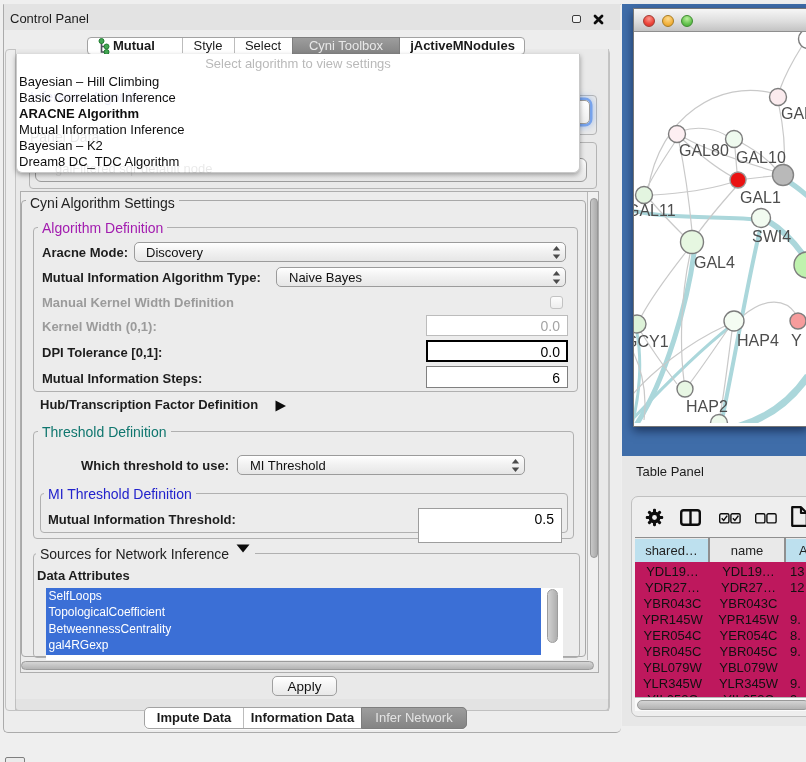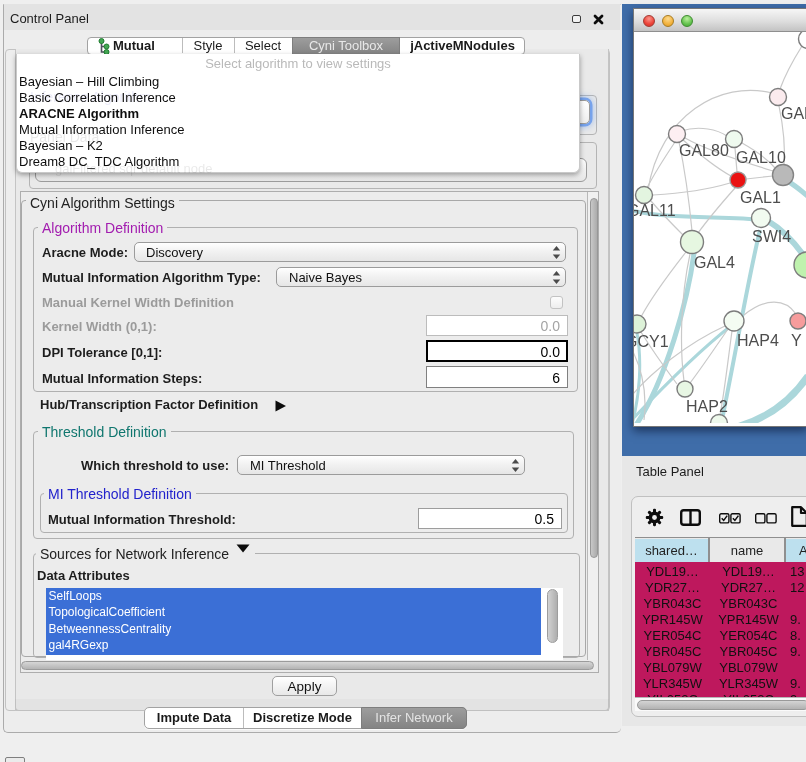--- a/index.html
+++ b/index.html
@@ -251,21 +251,21 @@
   <div class="ctx" style="left:250px;top:458px;">MI Threshold</div>
   <svg class="abs" style="left:511px;top:459px;" width="9" height="13" viewBox="0 0 9 13">
     <path d="M4.5 0 L8.2 4.6 H0.8 Z" fill="#4a4a4a"></path>
         <path d="M4.5 13 L8.2 8.4 H0.8 Z" fill="#4a4a4a"></path>
   </svg>
 
   <div class="tbox" style="left:40px;top:493px;width:528px;height:40px;"></div>
   <div class="tlabel" style="left:44px;top:486px;color:#2222cc;">MI Threshold Definition</div>
 
   <div class="blbl" style="left:48px;top:512px;">Mutual Information Threshold:</div>
-  <div class="tfield" style="left:418px;top:508px;width:144px;height:21px;border:1px solid #9d9d9d;
+  <div class="tfield" style="left:418px;top:508px;width:144px;height:35px;border:1px solid #9d9d9d;
        color:#000;padding:2px 7px 0 0;">0.5</div>
 
   <div class="tbox" style="left:33px;top:553px;width:547px;height:105px;"></div>
   <div class="tlabel" style="left:36px;top:546px;color:#222;padding-right:26px;">Sources for Network Inference</div>
   <svg class="abs" style="left:236px;top:543px;" width="14" height="11" viewBox="0 0 14 11">
     <path d="M0.5 1.5 L13.5 1.5 L7 9.5 Z" fill="#0c0c0c"></path>
   </svg>
 
   <div class="blbl" style="left:37px;top:568px;">Data Attributes</div>
 
@@ -291,21 +291,21 @@
 <div class="abs" style="left:15px;top:699px;width:594px;height:12px;background:#e3e3e3;border:1px solid #c0c0c0;border-top:none;border-radius:0 0 4px 4px;box-sizing:border-box;"></div>
 
 <div id="botseg">
   <div class="abs" style="left:144px;top:707px;width:323px;height:22px;background:#fff;
        border:1px solid #a2a2a2;border-radius:5px;box-sizing:border-box;
        box-shadow:0 1px 0 rgba(255,255,255,.7);"></div>
   <div class="abs" style="left:243px;top:708px;width:1px;height:20px;background:#bcbcbc;"></div>
   <div class="abs" style="left:361px;top:707px;width:106px;height:22px;background:linear-gradient(#9d9d9d,#848484);
        border:1px solid #7e7e7e;border-radius:0 5px 5px 0;box-sizing:border-box;"></div>
   <div class="abs" style="left:144px;top:710px;width:100px;text-align:center;font-size:13px;font-weight:bold;color:#1a1a1a;">Impute Data</div>
-  <div class="abs" style="left:244px;top:710px;width:117px;text-align:center;font-size:13px;font-weight:bold;color:#1a1a1a;">Discretize Mode</div>
+  <div class="abs" style="left:244px;top:710px;width:117px;text-align:center;font-size:13px;font-weight:bold;color:#1a1a1a;">Information Data</div>
   <div class="abs" style="left:361px;top:710px;width:106px;text-align:center;font-size:13px;color:#e4e4e4;">Infer Network</div>
 </div>
 
 <div id="topseg">
   <div class="abs" style="left:87px;top:36.5px;width:438px;height:18px;background:#fff;
        border:1px solid #a2a2a2;border-radius:4px;box-sizing:border-box;"></div>
   <div class="abs" style="left:182px;top:38px;width:1px;height:15px;background:#bcbcbc;"></div>
   <div class="abs" style="left:234px;top:38px;width:1px;height:15px;background:#bcbcbc;"></div>
   <div class="abs" style="left:292px;top:36.5px;width:108px;height:18px;background:linear-gradient(#9d9d9d,#848484);
        border:1px solid #7e7e7e;box-sizing:border-box;"></div>

